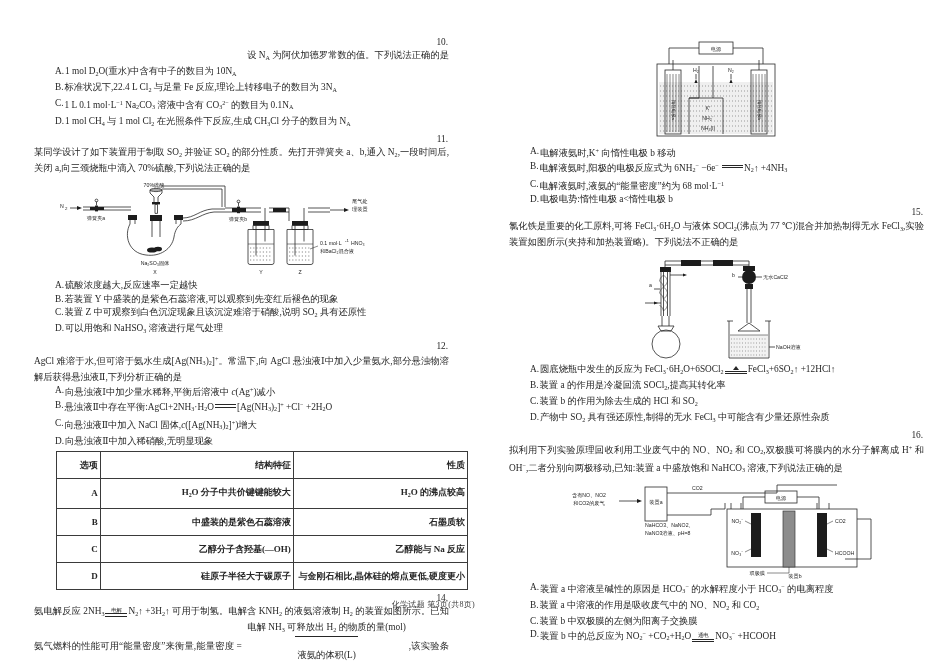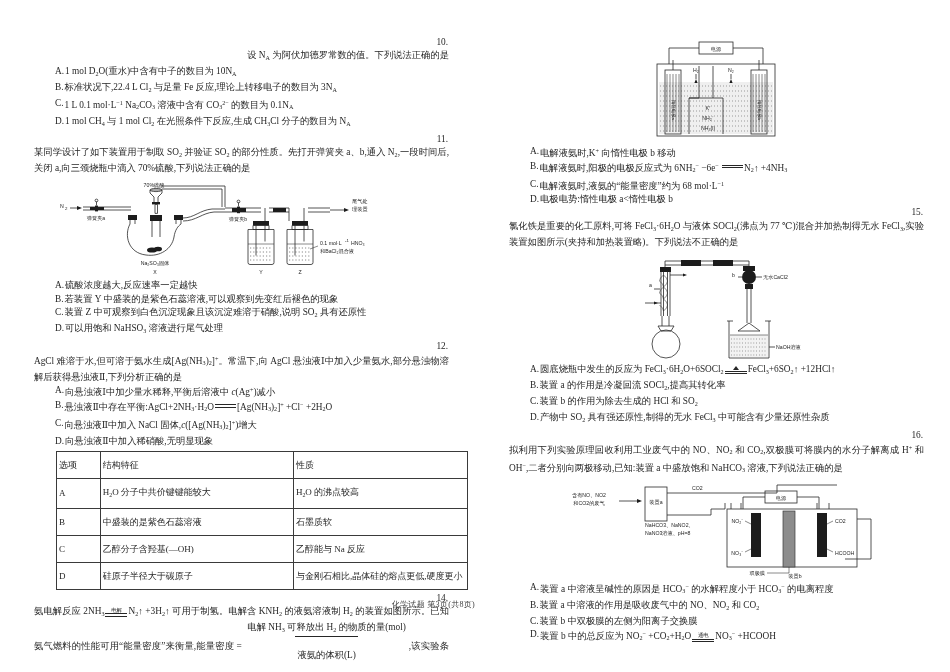--- a/index.html
+++ b/index.html
@@ -129,23 +129,23 @@
 
   
   table.q13 {
     border-collapse: collapse;
     margin: 3px 0 2px 22px;
     width: 412px;
     font-size: 9px;
   }
   table.q13 td, table.q13 th {
     border: 1px solid #3a3a3a;
-    text-align: left;
+    text-align: right;
     padding: 7px 2px;
-    font-weight: normal;
+    font-weight: bold;
     line-height: 12px;
   }
   table.q13 .c1 { width: 40px; }
   table.q13 .c2 { width: 196px; }
   table.q13 .c3 { width: 176px; margin-top: 16px; }
 
   
   .footer {
     position: absolute;
     bottom: 62px;

